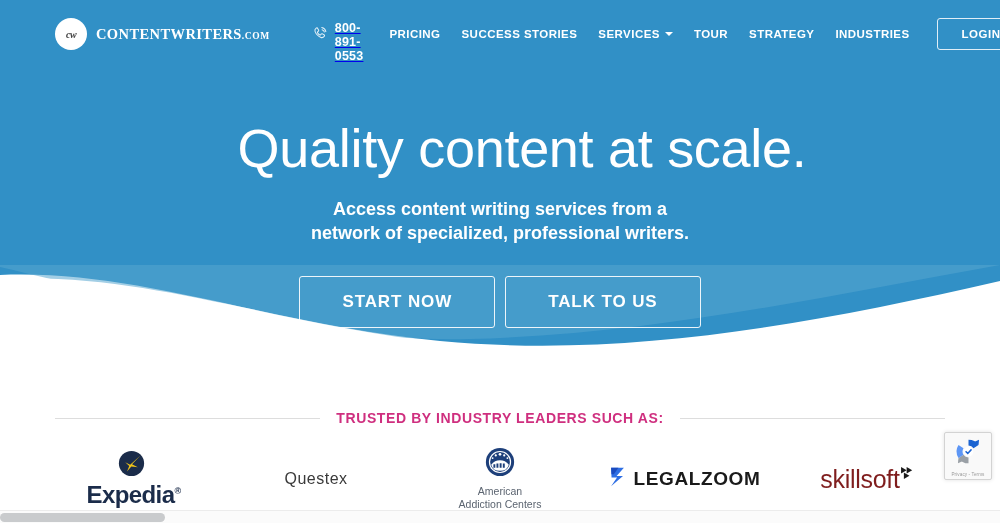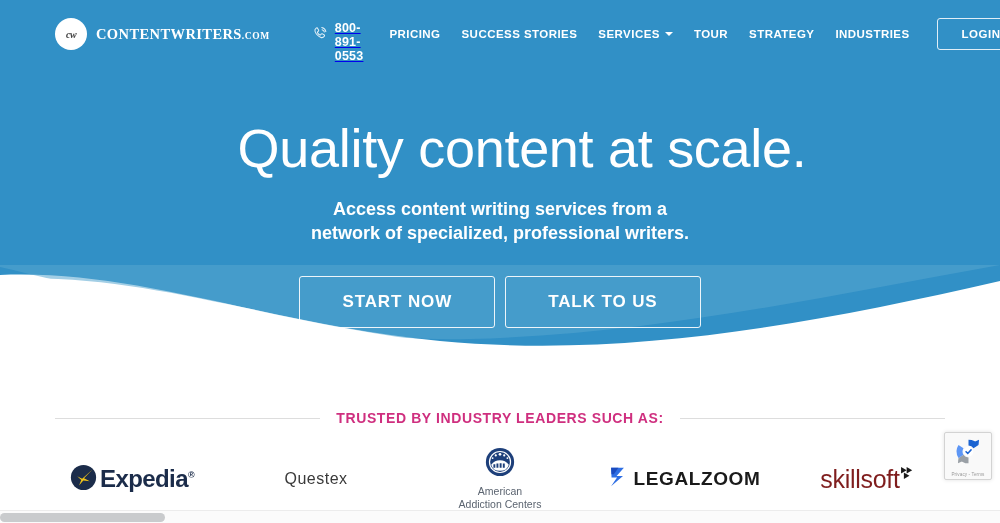--- a/index.html
+++ b/index.html
@@ -99,21 +99,21 @@
   .logos {
     position:absolute; top:448px; left:40px; width:920px; height:62px;
     display:flex; align-items:center; justify-content:space-between;
   }
   .logo-cell {
     flex:1; display:flex; flex-direction:column;
     align-items:center; justify-content:center; height:62px;
   }
 
   
-  .l-expedia { display:flex; align-items:center; }
+  .l-expedia { display:flex; align-items:center;flex-direction:column; }
   .l-expedia .exp-word {
     font-family:"Liberation Sans", sans-serif; font-weight:700;
     font-size:24px; color:#1b2c4a; letter-spacing:-0.6px; margin-left:3px;
   }
   .l-expedia .exp-word sup { font-size:9px; vertical-align:9px; }
 
   
   .l-questex {
     font-family:"Liberation Sans", sans-serif; font-weight:300;
     font-size:16px; color:#3a3a3a; letter-spacing:0.5px;

